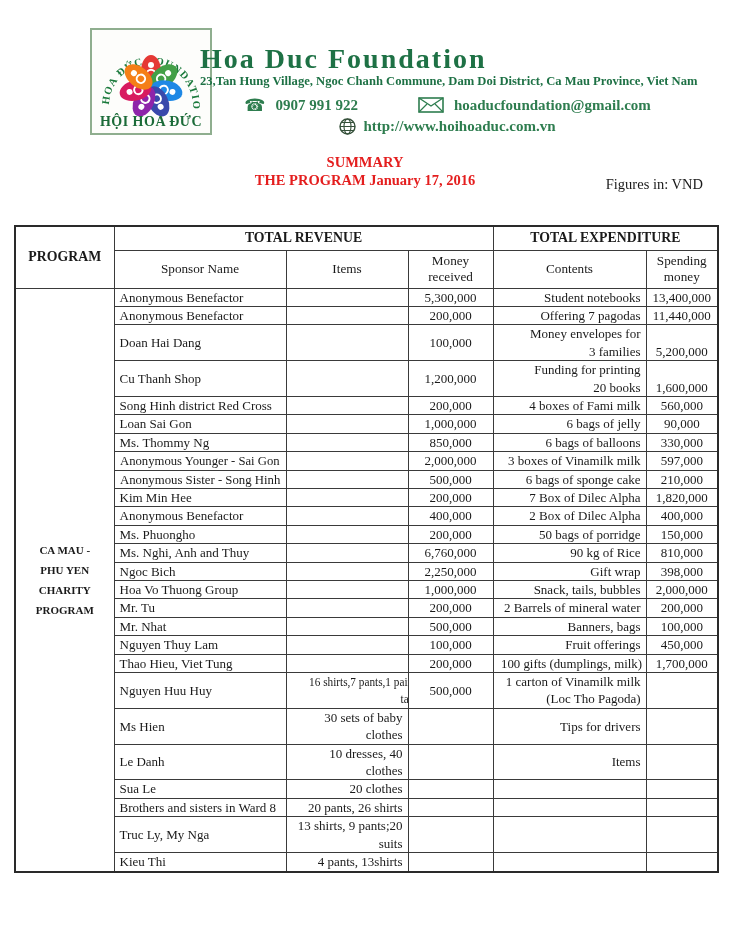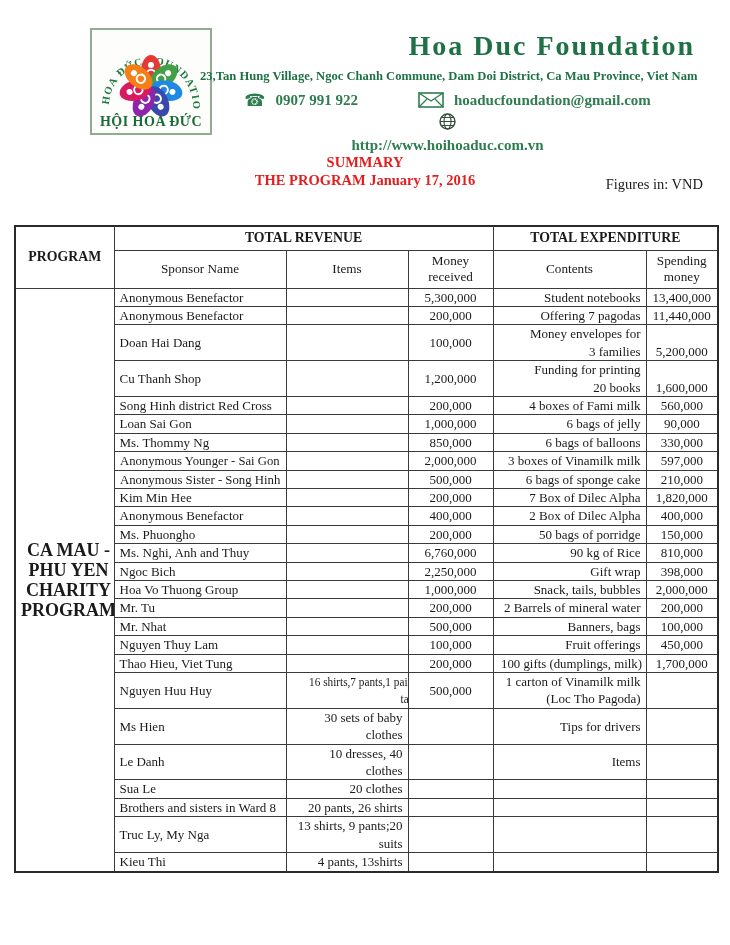--- a/index.html
+++ b/index.html
@@ -14,40 +14,40 @@
 
   
   .letterhead { position: absolute; left: 0; top: 0; width: 730px; height: 145px; }
   .logo-box {
     position: absolute; left: 90px; top: 28px;
     width: 122px; height: 107px;
     border: 2px solid #8fae8f;
     background: #fdfdfb;
   }
   .org-block {
-    position: absolute; left: 200px; top: 31px; width: 495px;
-    text-align: right;
+    position: absolute; left: 200px; top: 44px; width: 495px;
+    text-align: left;
   }
   .org-name {
     font-size: 28px; font-weight: bold; color: #1e7145;
     letter-spacing: 2px; line-height: 30px;
   }
   .org-address {
     font-size: 12.6px; font-weight: bold; color: #1e7145;
-    margin-top: 8px; white-space: nowrap; letter-spacing: 0px;
+    margin-top: 0; white-space: nowrap; letter-spacing: 0px;
   }
   .contact-row {
     margin-top: 6px; font-size: 15px; font-weight: bold; color: #2e7d4f;
     display: flex; justify-content: center; align-items: center; gap: 10px;
   }
   .contact-row .phone-glyph { font-family: "DejaVu Sans", sans-serif; font-size: 17px; }
   .contact-gap { display: inline-block; width: 40px; }
   .website-row {
     margin-top: 3px; font-size: 15px; font-weight: bold; color: #2e7d4f;
-    display: flex; justify-content: center; align-items: center; gap: 7px; flex-direction: column;
+    display: flex; justify-content: center; align-items: center; gap: 7px;
   }
   .icon-svg { display: inline-block; vertical-align: middle; }
 
   
   .doc-titles { position: absolute; left: 0; top: 153px; width: 730px; text-align: center; }
   .title-red { color: #e41e1e; font-weight: bold; font-size: 14.5px; line-height: 18px; }
   .figures-note {
     position: absolute; right: 27px; top: 176px;
     font-size: 14.5px; color: #1a1a1a;
   }
@@ -78,21 +78,21 @@
 
   .cell-text { display: inline-block; white-space: pre; max-width: none; }
   td.col-sponsor .cell-text { transform-origin: left center; }
   td.col-items .cell-text,
   td.col-money .cell-text,
   td.col-contents .cell-text,
   td.col-spending .cell-text { transform-origin: right center; }
 
   td.program-cell {
     text-align: center; vertical-align: middle;
-    font-weight: bold; font-size: 18px;
+    font-weight: bold; font-size: 11px;
   }
   td.program-cell .cell-text { white-space: pre-line; line-height: 20px; transform-origin: center center; }
 </style>
 </head>
 <body>
 
 <div class="letterhead">
 
   <div class="logo-box">
     <svg width="118" height="103" viewBox="0 0 118 103">

